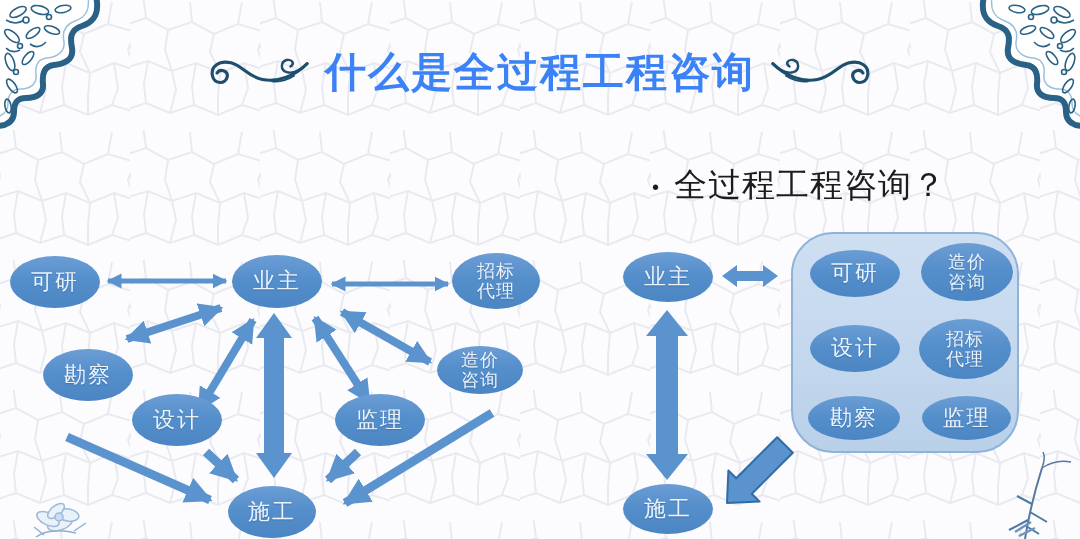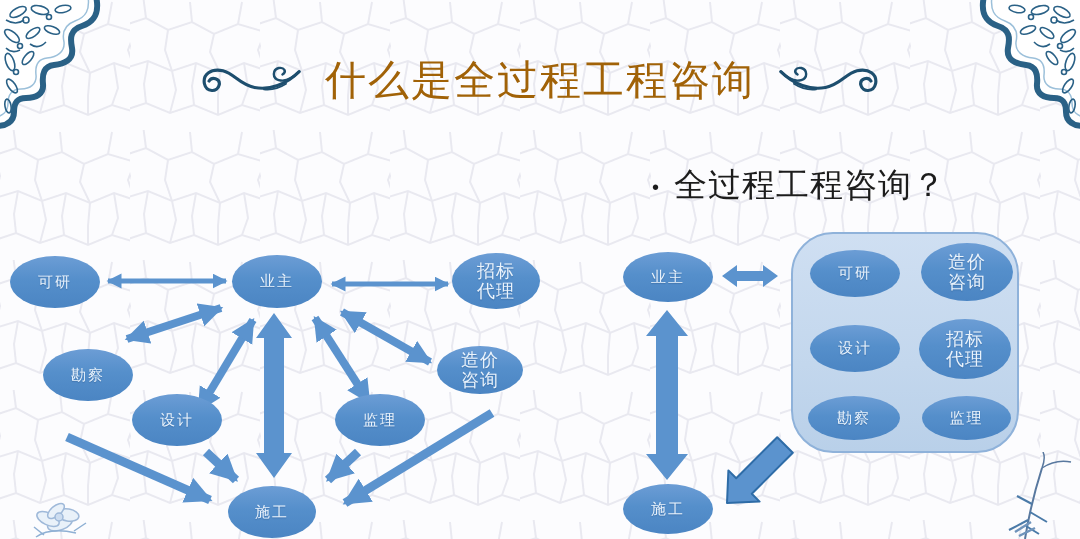--- a/index.html
+++ b/index.html
@@ -13,21 +13,21 @@
   .corner{position:absolute;top:0;}
   .corner.tl{left:0;}
   .corner.tr{right:0;transform:scaleX(-1);}
   .deco{position:absolute;}
 
   .title-row{
     position:absolute;left:0;top:46px;width:100%;
     display:flex;align-items:center;justify-content:center;gap:12px;
   }
   .title{
-    margin:12px;font-size:41px;font-weight:400;color:#a16207;
+    margin:4px;font-size:41px;font-weight:700;color:#3b82f6;
     letter-spacing:2px;line-height:1.1;white-space:nowrap;
   }
   .flourish{flex:0 0 auto;}
 
   .subtitle{
     position:absolute;left:652px;top:163px;
     font-size:33px;color:#1c1c1c;letter-spacing:1px;white-space:nowrap;
     display:flex;align-items:center;
   }
   .subtitle .bullet{font-size:20px;margin-right:14px;transform:translateY(2px);}
@@ -39,21 +39,21 @@
     border:2px solid #8fb2da;
     box-sizing:border-box;
   }
 
   .arrow-layer{position:absolute;left:0;top:0;}
 
   .node{
     position:absolute;border-radius:50%;
     background:linear-gradient(180deg,#6c9dd5 0%,#558fcb 45%,#4b85c3 100%);
     color:#eaf3fc;display:flex;align-items:center;justify-content:center;
-    text-align:center;font-size:15px;letter-spacing:2px;
+    text-align:center;font-size:22px;letter-spacing:2px;
     line-height:1.1;white-space:pre-line;
     text-shadow:0 1px 1px rgba(30,70,120,.35);
   }
   .node.twoline{font-size:18px;letter-spacing:1px;line-height:1.12;}
 </style>
 </head>
 <body>
 
 <div class="stage">
 

